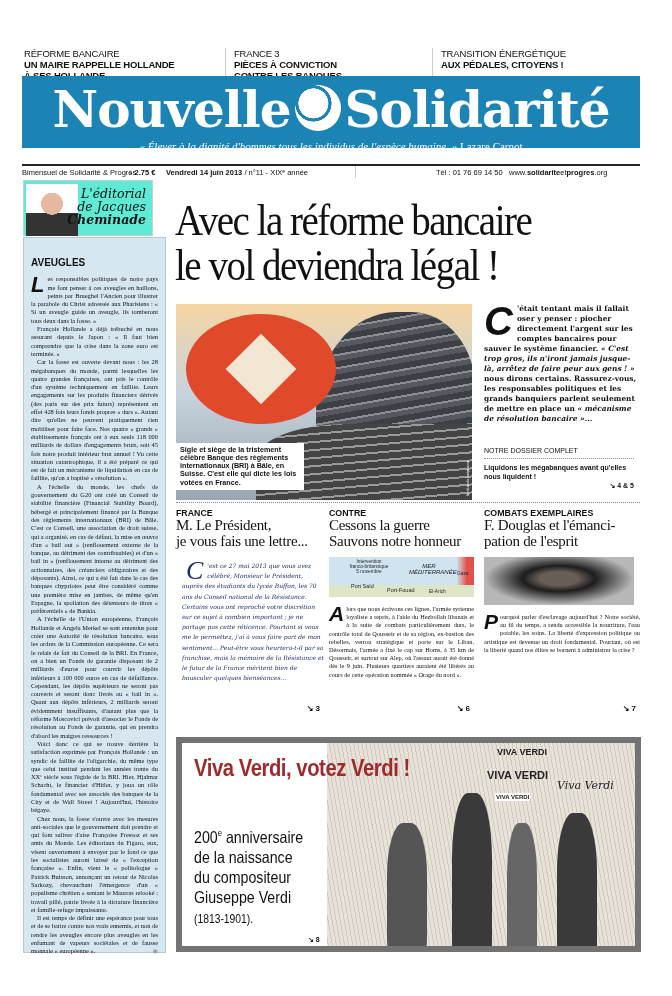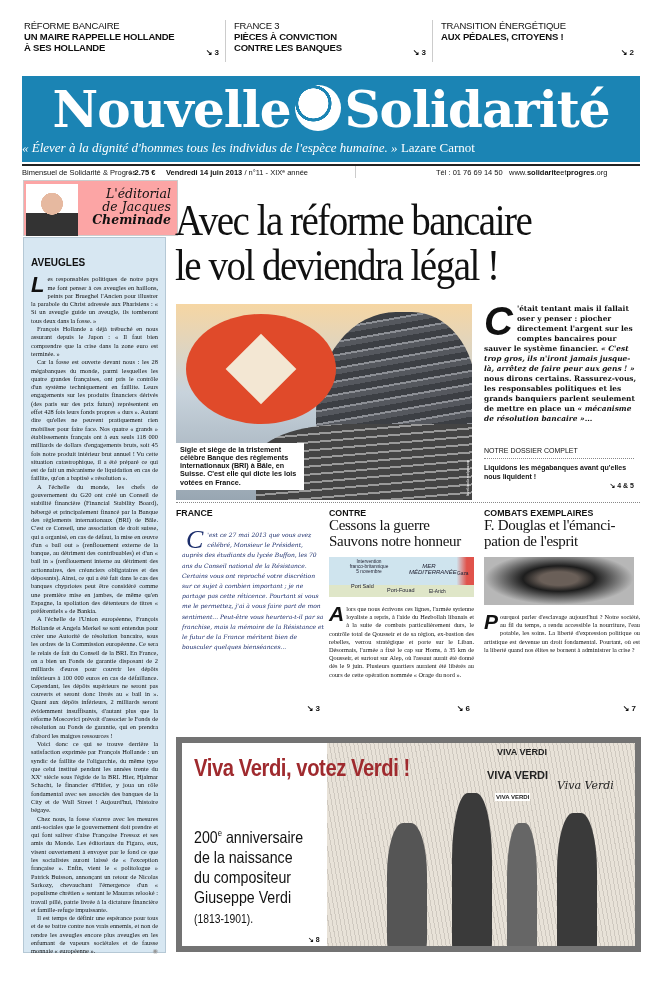--- a/index.html
+++ b/index.html
@@ -1,36 +1,36 @@
 <!DOCTYPE html>
 <html><head>
 <meta charset="utf-8">
 <style>
   * { box-sizing: border-box; margin: 0; padding: 0; }
   html, body { width: 672px; height: 996px; background: #fff; overflow: hidden; }
   body { position: relative; font-family: "Liberation Serif", serif; color: #111; }
 
-  .teasers { position: absolute; top: 20px; left: 22px; width: 618px; height: 42px; display: flex; }
+  .teasers { position: absolute; top: 48px; left: 22px; width: 618px; height: 42px; display: flex; }
   .teaser { position: relative; padding: 0 4px 0 2px; font-family: "Liberation Sans", sans-serif; font-size: 9.5px; line-height: 11px; border-right: 1px solid #ccc; }
   .teaser:last-child { border-right: none; }
   .teaser .kicker { font-weight: normal; letter-spacing: -0.2px; }
   .teaser .title { font-weight: bold; letter-spacing: -0.2px; }
   .teaser .ref { position: absolute; right: 6px; bottom: 4px; font-size: 8px; font-weight: bold; }
 
-  .masthead { position: absolute; top: 76px; left: 22px; width: 618px; height: 86px; background: #1b84b4; color: #fff; }
+  .masthead { position: absolute; top: 76px; left: 22px; width: 618px; height: 72px; background: #1b84b4; color: #fff; }
   .masthead .logo { position: absolute; top: 6px; left: 0; width: 100%; text-align: center; font-family: "DejaVu Serif", serif; font-weight: bold; font-size: 50px; letter-spacing: -1px; line-height: 56px; }
   .masthead .globe { display: inline-block; width: 46px; height: 46px; border-radius: 50%; background: radial-gradient(circle at 40% 40%, #fff 0 38%, #1b84b4 39% 46%, #fff 47%); vertical-align: -4px; margin: 0 4px; position: relative; }
-  .masthead .motto { position: absolute; top: 64px; left: 0; width: 100%; font-size: 13px; font-style: italic; }
+  .masthead .motto { position: absolute; top: 64px; left: 0; width: 100%; text-align: center; font-size: 11px; font-style: italic; }
   .masthead .motto .author { font-style: normal; }
 
   .infobar { position: absolute; top: 164px; left: 22px; width: 618px; height: 14px; font-family: "Liberation Sans", sans-serif; font-size: 7.5px; line-height: 14px; border-top: 2px solid #222; display: flex; }
   .infobar span { white-space: nowrap; }
   .infobar b { font-weight: bold; }
 
-  .sidebar-top { position: absolute; top: 180px; left: 23px; width: 155px; height: 56px; border: 1px solid #ccc; background: #fca5a5; }
+  .sidebar-top { position: absolute; top: 180px; left: 23px; width: 130px; height: 56px; border: 1px solid #ccc; background: #5eead4; }
   .portrait { position: absolute; top: 3px; left: 2px; width: 52px; height: 52px; background: radial-gradient(circle at 50% 38%, #e6b9a0 0 26%, transparent 27%), linear-gradient(#fff 55%, #333 56%); }
   .ed-label { position: absolute; top: 6px; right: 6px; text-align: right; font-family: "DejaVu Serif", serif; font-style: italic; font-size: 12.5px; line-height: 13px; }
   .ed-label b { font-weight: bold; }
 
   .sidebar { position: absolute; top: 237px; left: 23px; width: 143px; height: 716px; background: #d7e7f2; border: 1px solid #b5c8d5; padding: 21px 7px; font-size: 6.4px; line-height: 8.3px; text-align: justify; }
   .sidebar h3 { font-family: "Liberation Sans", sans-serif; font-size: 10px; font-weight: bold; margin-bottom: 8px; }
   .sidebar p { text-indent: 6px; }
   .sidebar p.first { text-indent: 0; }
   .sidebar .dropcap { float: left; font-family: "Liberation Sans", sans-serif; font-style: italic; font-weight: bold; font-size: 22px; line-height: 18px; margin: 1px 3px 0 0; }
   .sidebar .end { float: right; color: #999; }
@@ -166,20 +166,24 @@
 <div class="dossier">
   <div class="label">NOTRE DOSSIER COMPLET</div>
   <div class="title">Liquidons les mégabanques avant qu'elles nous liquident !</div>
   <div class="ref">↘ 4 &amp; 5</div>
 </div>
 
 <div class="hr-dotted"></div>
 
 <div class="story story-france">
   <div class="kicker">FRANCE</div>
+  <div class="title">
+    <div>M. Le Président,</div>
+    <div>je vous fais une lettre...</div>
+  </div>
   <div class="letter">
     <span class="dc">C</span><span>'est ce 27 mai 2013 que vous avez célébré, Monsieur le Président, auprès des étudiants du lycée Buffon, les 70 ans du Conseil national de la Résistance. Certains vous ont reproché votre discrétion sur ce sujet à combien important ; je ne partage pas cette réticence. Pourtant si vous me le permettez, j'ai à vous faire part de mon sentiment... Peut-être vous heurtera-t-il par sa franchise, mais la mémoire de la Résistance et le futur de la France méritent bien de bousculer quelques bienséances...</span>
   </div>
   <div class="ref" style="top:196px">↘ 3</div>
 </div>
 
 <div class="story story-syrie">
   <div class="kicker">CONTRE</div>
   <div class="title">
     <div>Cessons la guerre</div>

